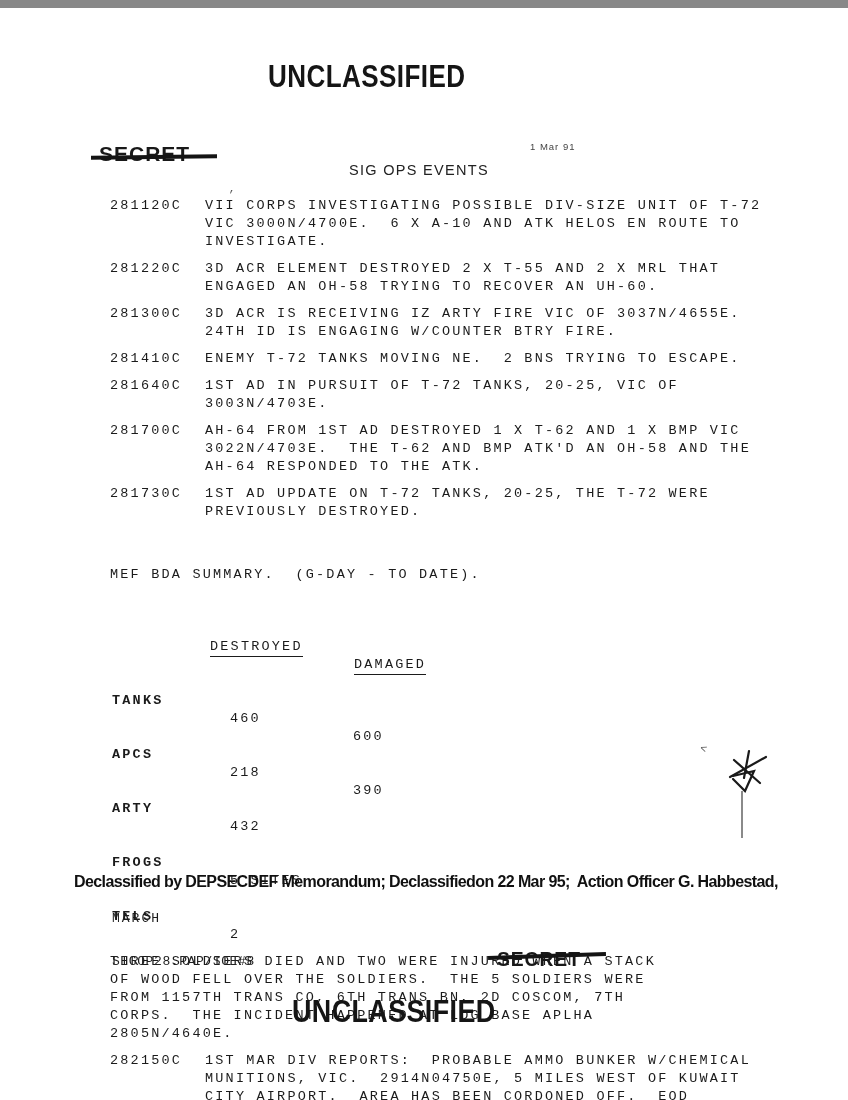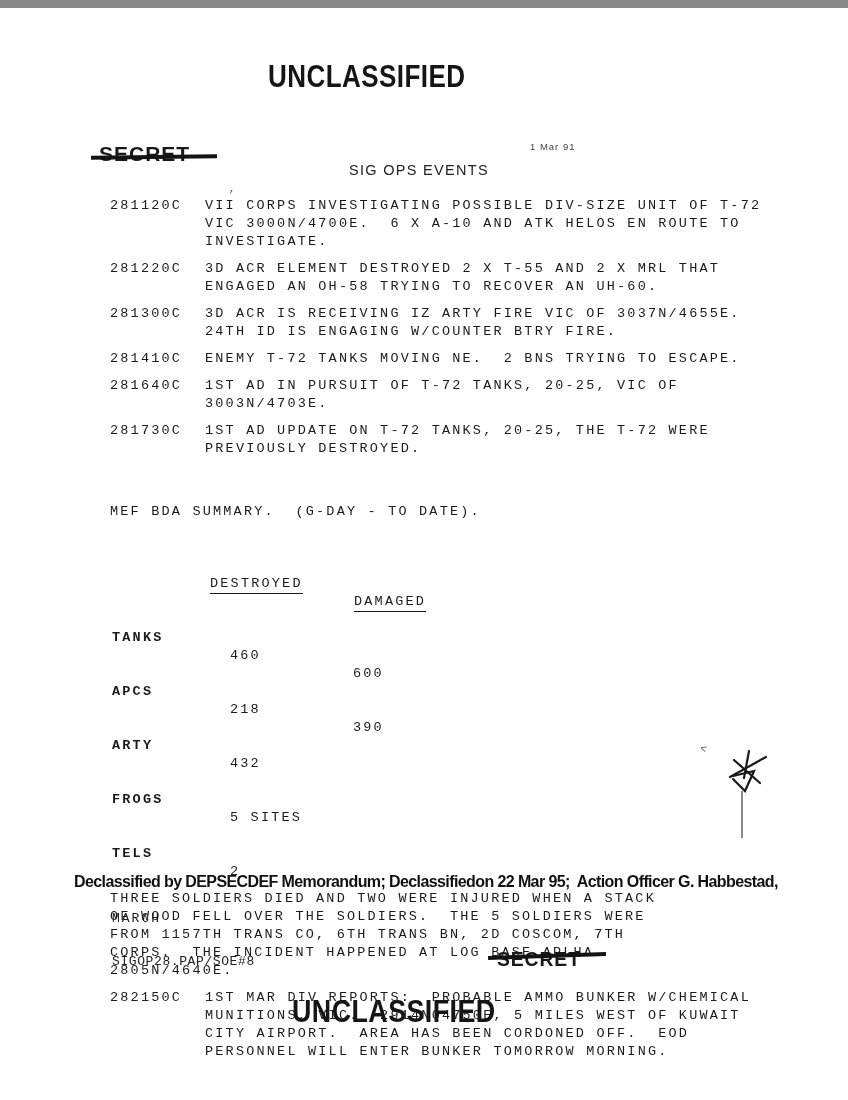--- a/index.html
+++ b/index.html
@@ -108,20 +108,26 @@
       <span class="ts">281410C</span>
       <div class="body">ENEMY T-72 TANKS MOVING NE.  2 BNS TRYING TO ESCAPE.</div>
     </div>
 
     <div class="entry">
       <span class="ts">281640C</span>
       <div class="body">1ST AD IN PURSUIT OF T-72 TANKS, 20-25, VIC OF
 3003N/4703E.</div>
     </div>
 
+    <div class="entry">
+      <span class="ts">281700C</span>
+      <div class="body">AH-64 FROM 1ST AD DESTROYED 1 X T-62 AND 1 X BMP VIC
+3022N/4703E.  THE T-62 AND BMP ATK'D AN OH-58 AND THE
+AH-64 RESPONDED TO THE ATK.</div>
+    </div>
 
     <div class="entry">
       <span class="ts">281730C</span>
       <div class="body">1ST AD UPDATE ON T-72 TANKS, 20-25, THE T-72 WERE
 PREVIOUSLY DESTROYED.</div>
     </div>
 
     <div class="entry">
       <div class="body">
         <div class="bind-line">MEF BDA SUMMARY.  (G-DAY - TO DATE).</div>

